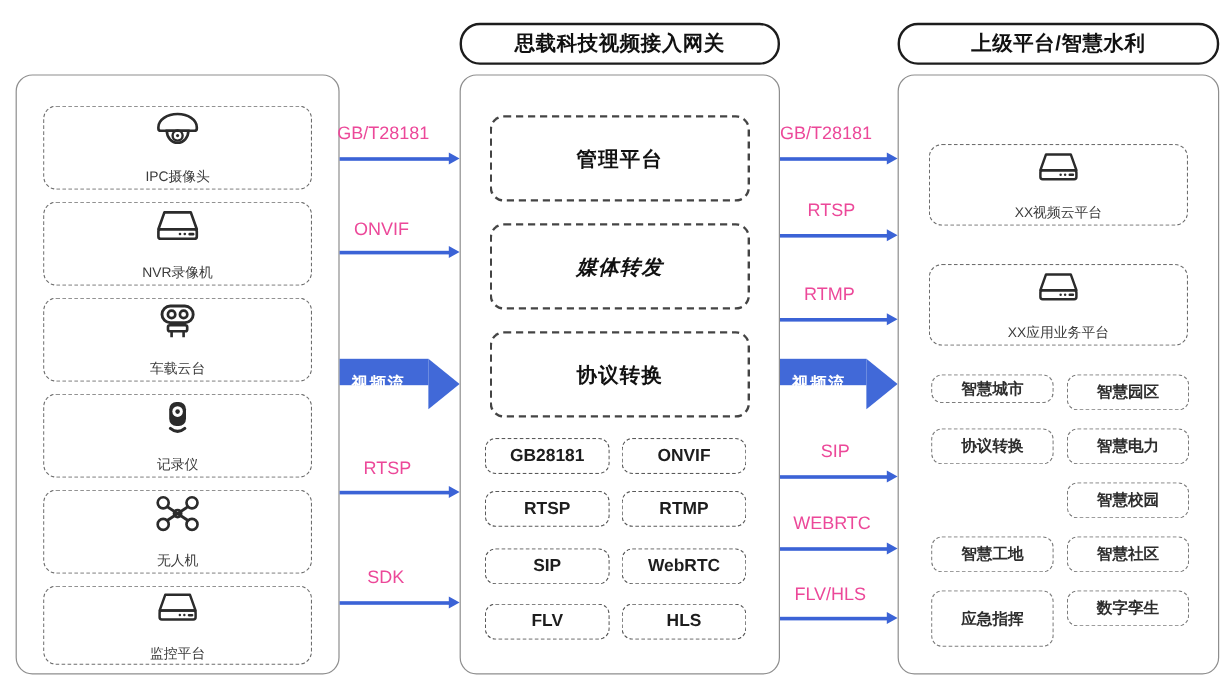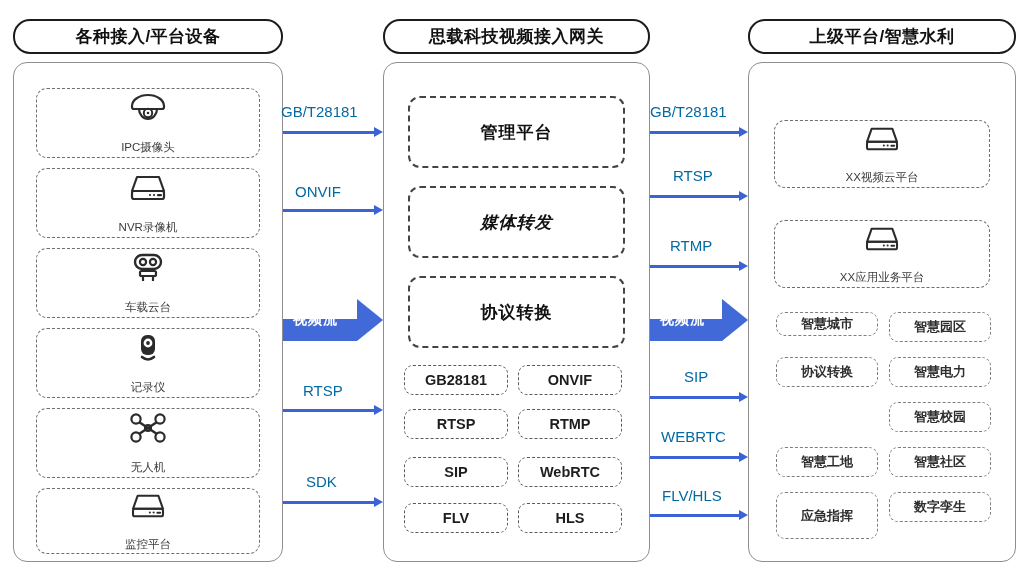--- a/index.html
+++ b/index.html
@@ -116,29 +116,29 @@
   .conn-head {
     position: absolute;
     width: 0; height: 0;
     border-top: 5.5px solid transparent;
     border-bottom: 5.5px solid transparent;
     border-left: 9px solid #3b63d6;
   }
   .conn-label {
     position: absolute;
     font-size: 15px;
-    color: #0369a1;
+    color: #ec4899;
     white-space: nowrap;
   }
 
   
   .fat-arrow {
     position: absolute;
     display: flex;
-    align-items: flex-end;
+    align-items: flex-start;
     text-decoration: underline;
   }
   .fat-arrow .shaft {
     height: 22px;
     background: #4169d8;
   }
   .fat-arrow .head {
     width: 0; height: 0;
     border-top: 21px solid transparent;
     border-bottom: 21px solid transparent;
@@ -154,21 +154,20 @@
     font-size: 14px;
     letter-spacing: 1px;
     white-space: nowrap;
   }
 </style>
 </head>
 <body>
 
 <div id="canvas">
 
-  <div class="col-header" style="left:13px; top:19px; width:270px;">各种接入/平台设备</div>
   <div class="col-body" style="left:13px; top:62px; width:270px; height:500px;"></div>
 
   <div class="dash-card" style="left:36px; top:88px; width:224px; height:70px;">
     <span class="dev-icon">
       <svg width="40" height="32" viewBox="0 0 40 32">
         <path d="M4 14 A16 11 0 0 1 36 14 L36 15 A2 2 0 0 1 34 17 L6 17 A2 2 0 0 1 4 15 Z" fill="none" stroke="#2b2b2b" stroke-width="2.2"></path>
         <path d="M11 17 A9 10 0 0 0 29 17 Z" fill="none" stroke="#2b2b2b" stroke-width="2.2"></path>
         <circle cx="20" cy="21" r="4.2" fill="none" stroke="#2b2b2b" stroke-width="2"></circle>
         <circle cx="20" cy="21" r="1.3" fill="#2b2b2b"></circle>
       </svg>

